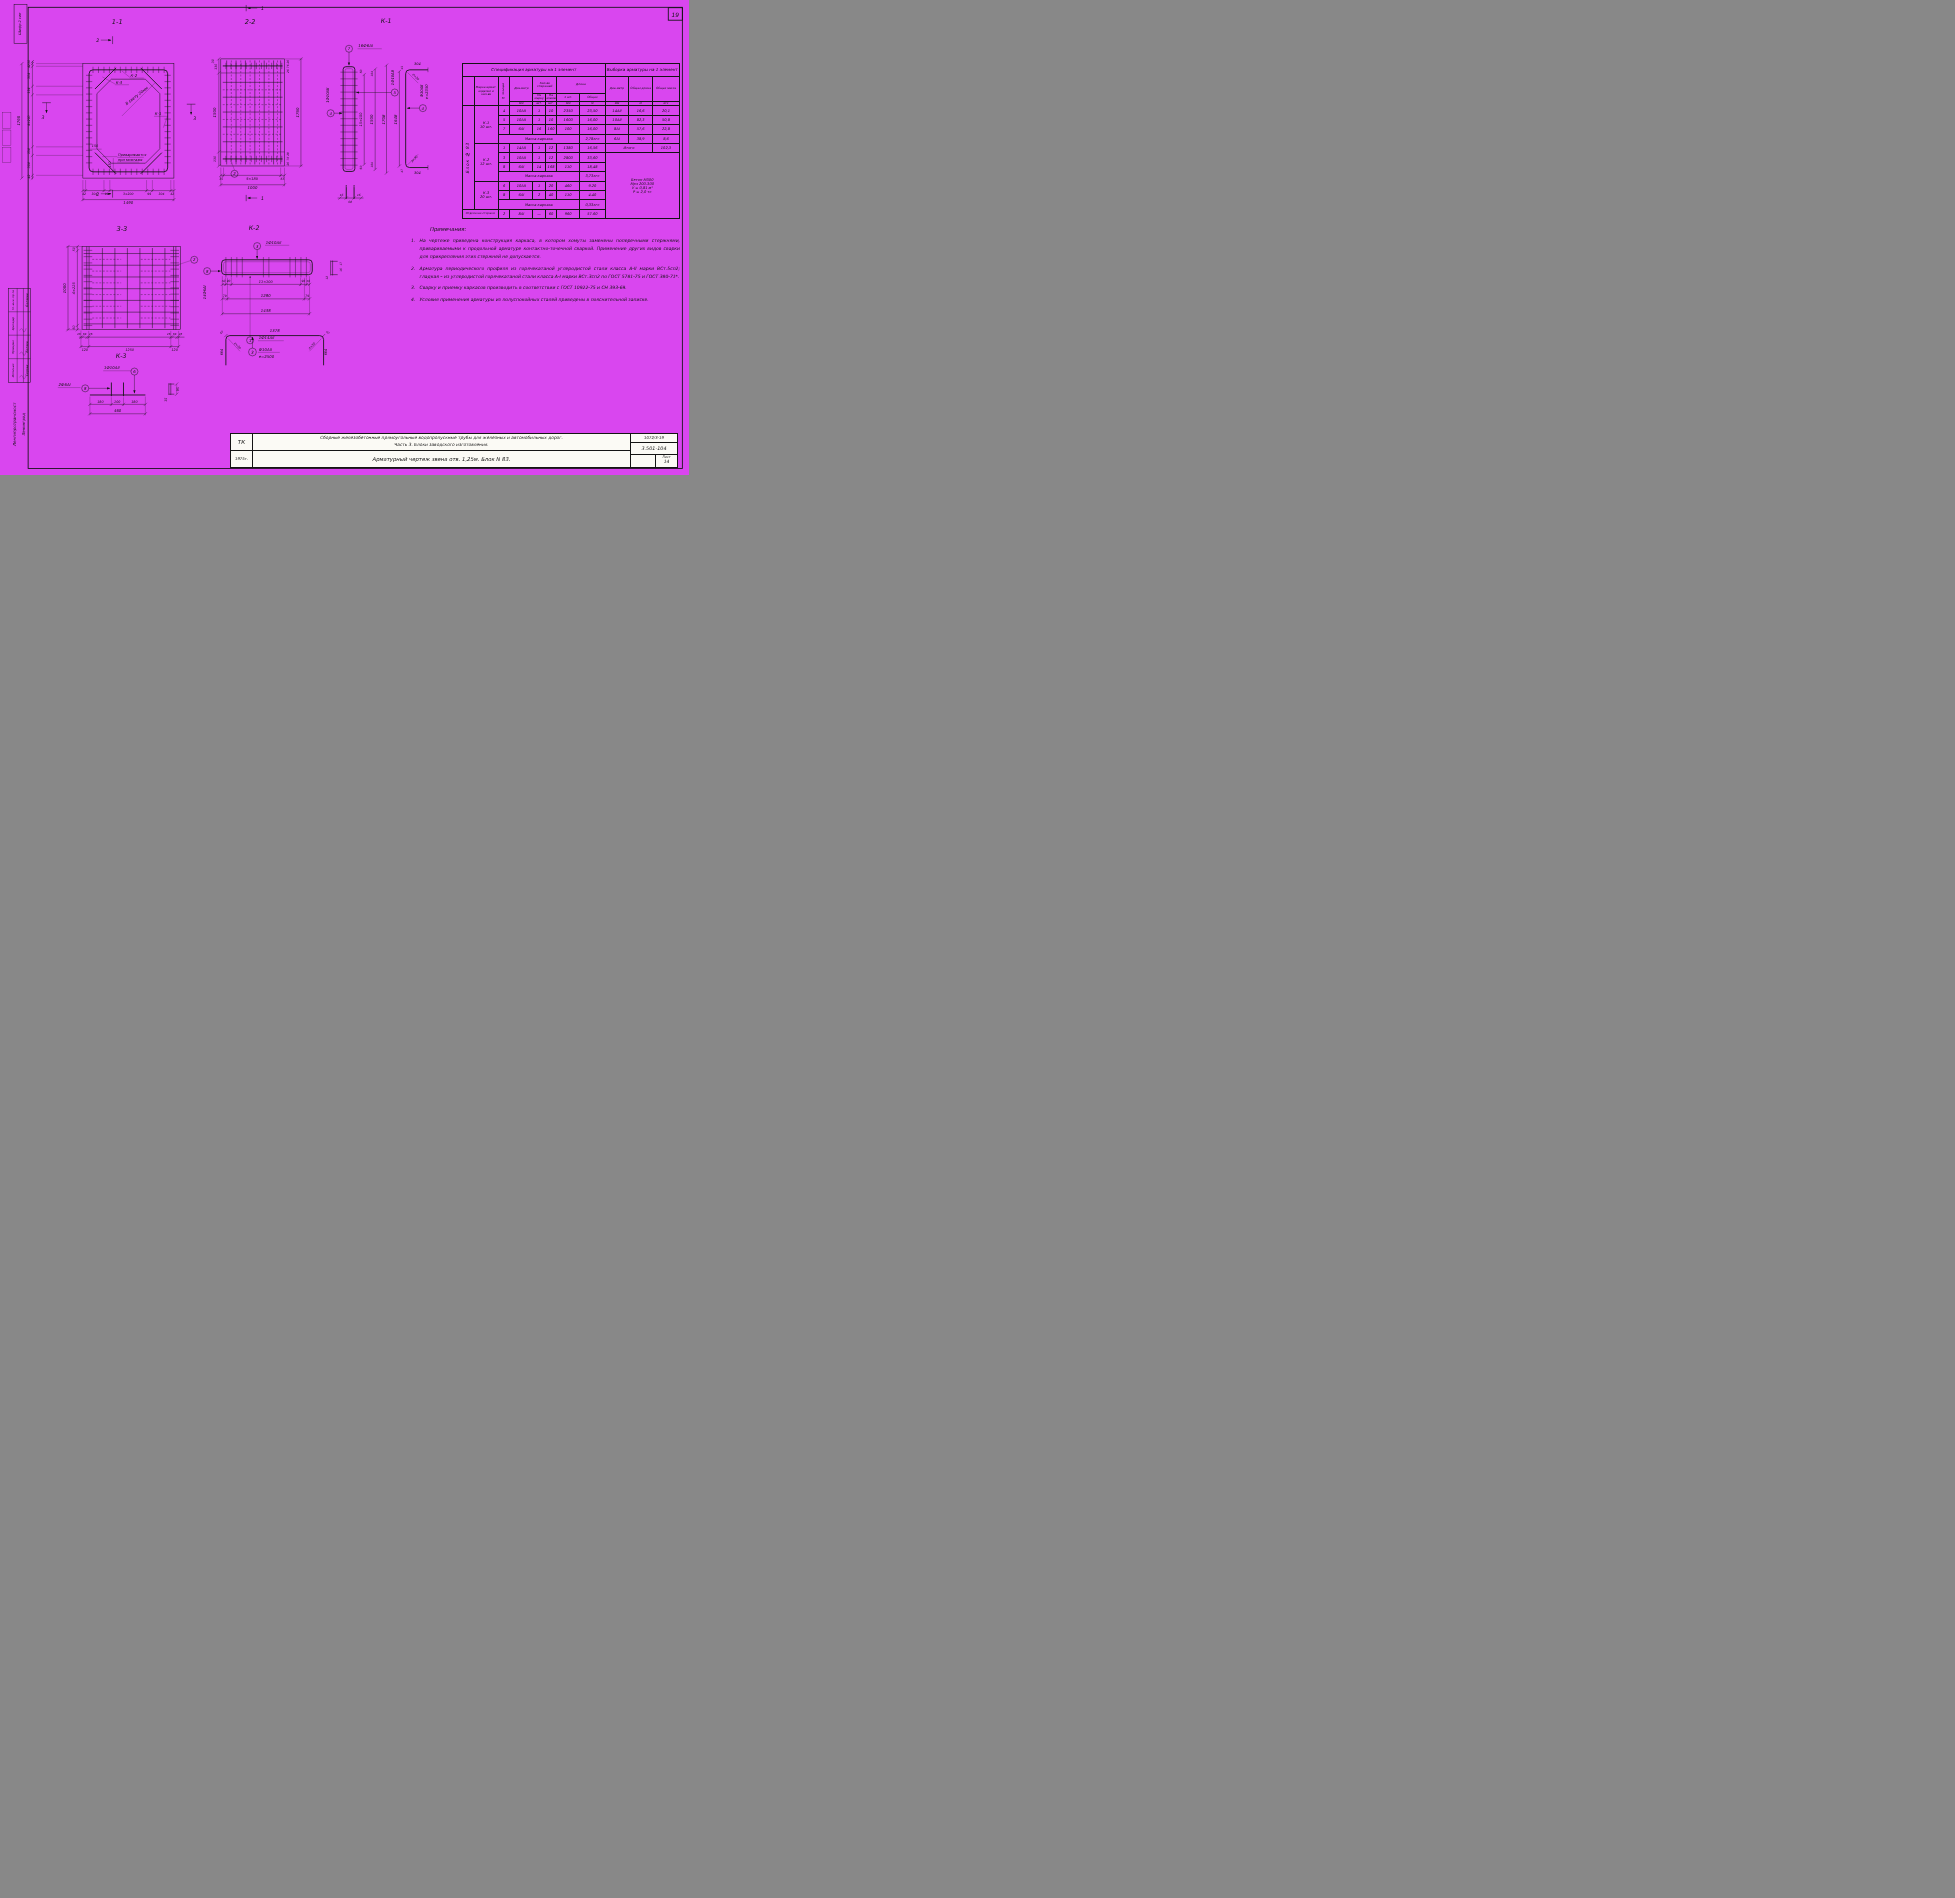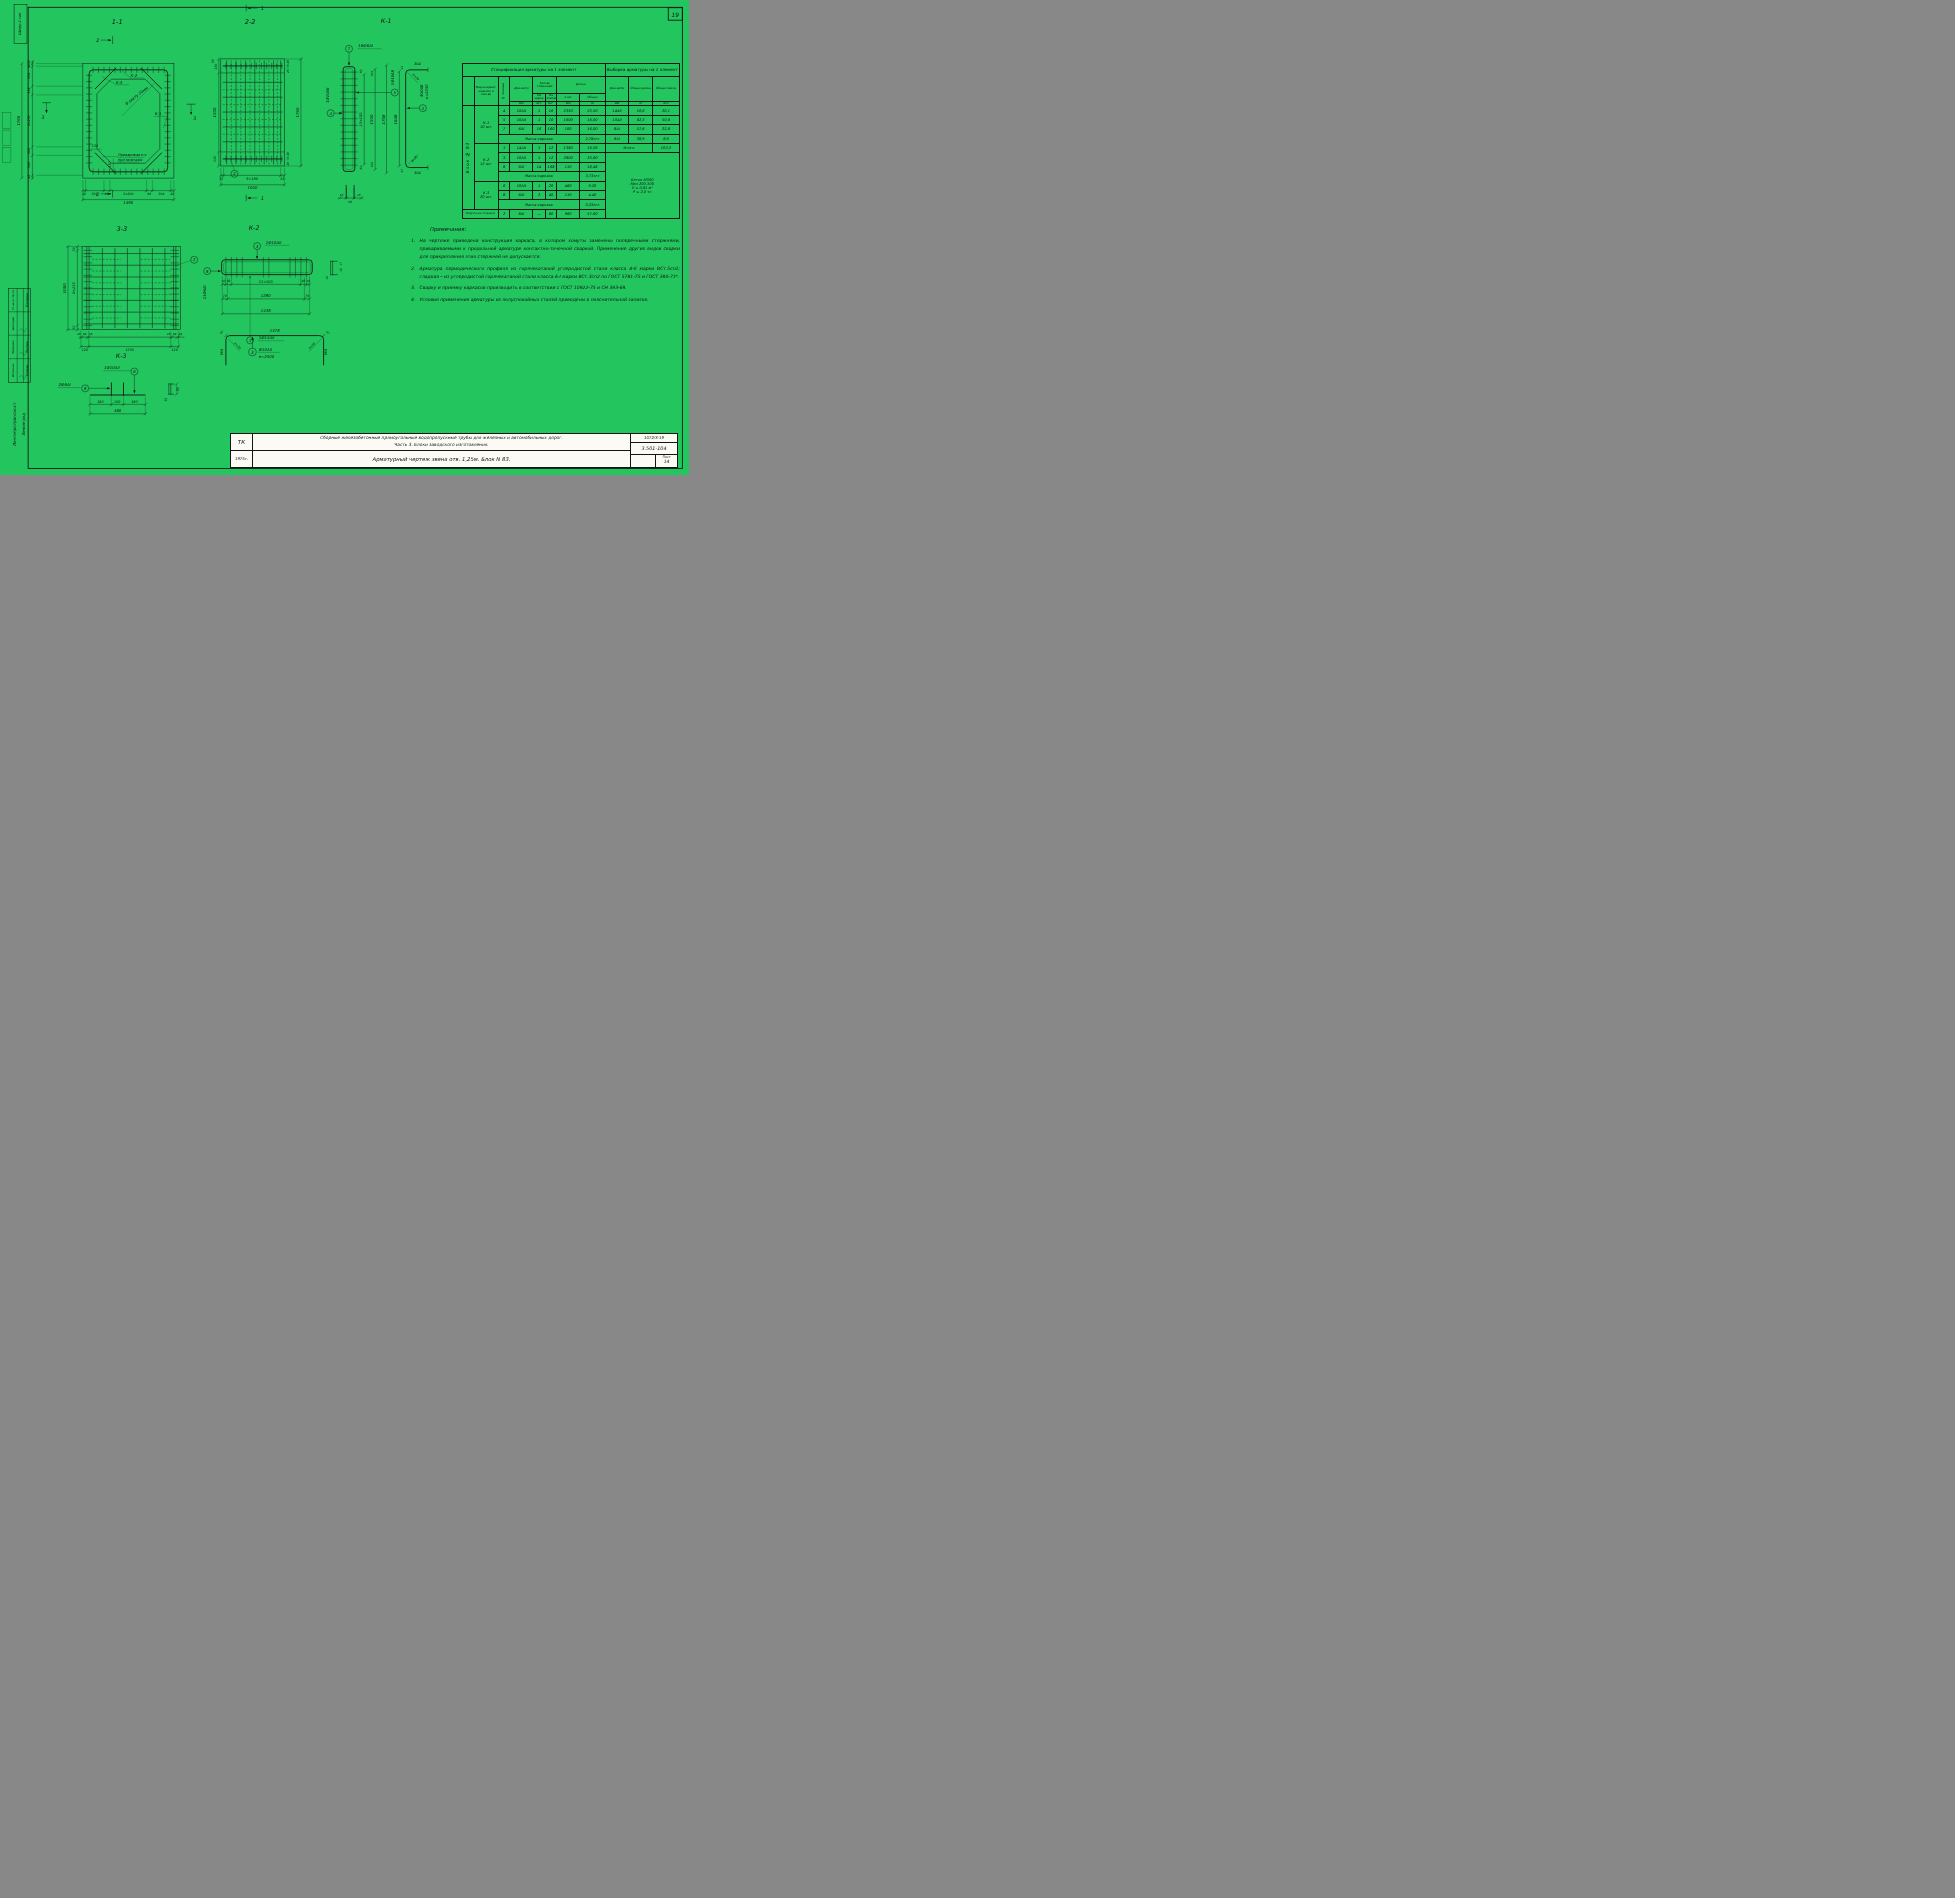--- a/index.html
+++ b/index.html
@@ -1,17 +1,17 @@
 <!DOCTYPE html>
 <html style="font-size:6.3px"><head>
 <meta charset="utf-8">
 <style>
   html,body{margin:0;padding:0;background:#888;}
   *{box-sizing:border-box;}
-  #sheet{position:relative;width:689px;height:475px;background:#22c55e;color:#141414;
+  #sheet{position:relative;width:689px;height:475px;background:#d946ef;color:#141414;
          font-family:"DejaVu Sans",sans-serif;overflow:hidden;}
   svg{position:absolute;left:0;top:0;}
   svg text{font-family:"DejaVu Sans",sans-serif;font-style:italic;fill:#141414;}
   .ln{stroke:#141414;stroke-width:1;fill:none;}
   .lx{stroke:#141414;stroke-width:1.3;fill:none;}
   .l2{stroke:#141414;stroke-width:2.2;fill:none;}
   .lt{stroke:#141414;stroke-width:0.6;fill:none;}
   .ld{stroke:#141414;stroke-width:0.9;fill:none;stroke-dasharray:5 4;}
   .cir{stroke:#141414;stroke-width:1.2;fill:none;}
   

